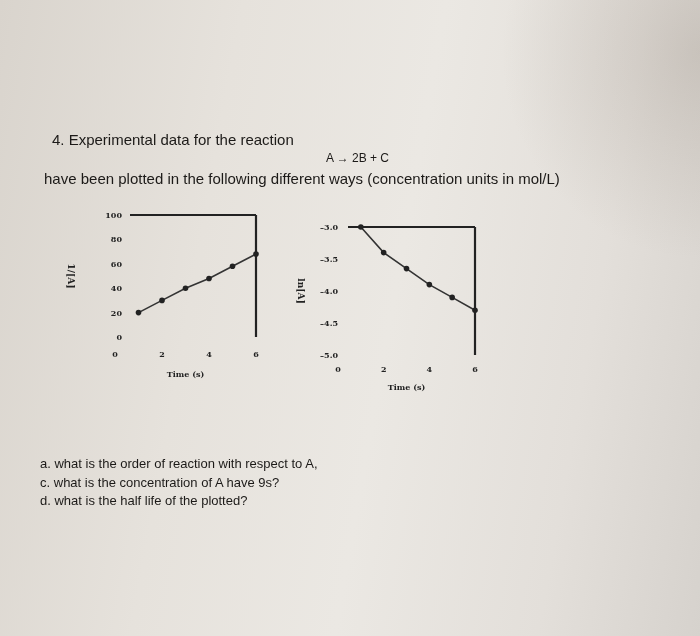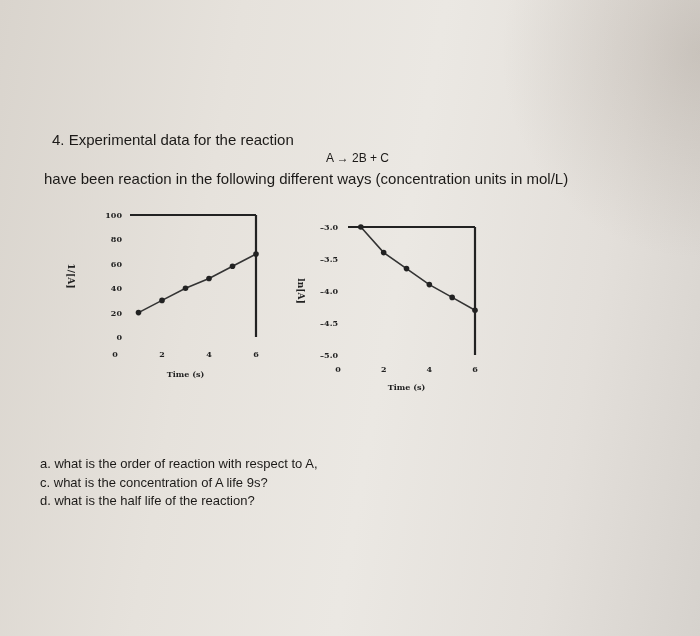--- a/index.html
+++ b/index.html
@@ -19,21 +19,21 @@
   svg text{font-family:"DejaVu Serif","Liberation Serif",serif;font-weight:bold;}
 </style>
 </head>
 <body>
 
 <div class="shade"></div>
 
 <div class="doc">
   <div class="t q-title">4. Experimental data for the reaction</div>
   <div class="t q-eq">A → 2B + C</div>
-  <div class="t q-desc">have been reaction in the following different ways (concentration units in mol/L)</div>
+  <div class="t q-desc">have been plotted in the following different ways (concentration units in mol/L)</div>
 
   <svg id="chart1" style="position:absolute;left:50px;top:200px;" width="230" height="190">
       <line x1="80" y1="15" x2="206" y2="15" stroke="#222" stroke-width="2.2"></line>
       <line x1="206" y1="15" x2="206" y2="137" stroke="#222" stroke-width="2.2"></line>
       <text x="72" y="140" font-size="8" text-anchor="end" fill="#222">0</text>
       <text x="72" y="115.6" font-size="8" text-anchor="end" fill="#222">20</text>
       <text x="72" y="91.19999999999999" font-size="8" text-anchor="end" fill="#222">40</text>
       <text x="72" y="66.8" font-size="8" text-anchor="end" fill="#222">60</text>
       <text x="72" y="42.39999999999999" font-size="8" text-anchor="end" fill="#222">80</text>
       <text x="72" y="18" font-size="8" text-anchor="end" fill="#222">100</text>
@@ -70,16 +70,16 @@
       <circle cx="80.83333333333333" cy="17" r="2.8" fill="#222"></circle>
       <circle cx="103.66666666666666" cy="42.599999999999994" r="2.8" fill="#222"></circle>
       <circle cx="126.5" cy="58.599999999999994" r="2.8" fill="#222"></circle>
       <circle cx="149.33333333333331" cy="74.6" r="2.8" fill="#222"></circle>
       <circle cx="172.16666666666669" cy="87.39999999999998" r="2.8" fill="#222"></circle>
       <circle cx="195" cy="100.19999999999999" r="2.8" fill="#222"></circle>
     </svg>
 
   <div class="questions">
     <div><span>a.</span> <span>what is the order of reaction with respect to A,</span></div>
-    <div><span>c.</span> <span>what is the concentration of A life 9s?</span></div>
-    <div><span>d.</span> <span>what is the half life of the reaction?</span></div>
+    <div><span>c.</span> <span>what is the concentration of A have 9s?</span></div>
+    <div><span>d.</span> <span>what is the half life of the plotted?</span></div>
   </div>
 </div>
 
 </body></html>

